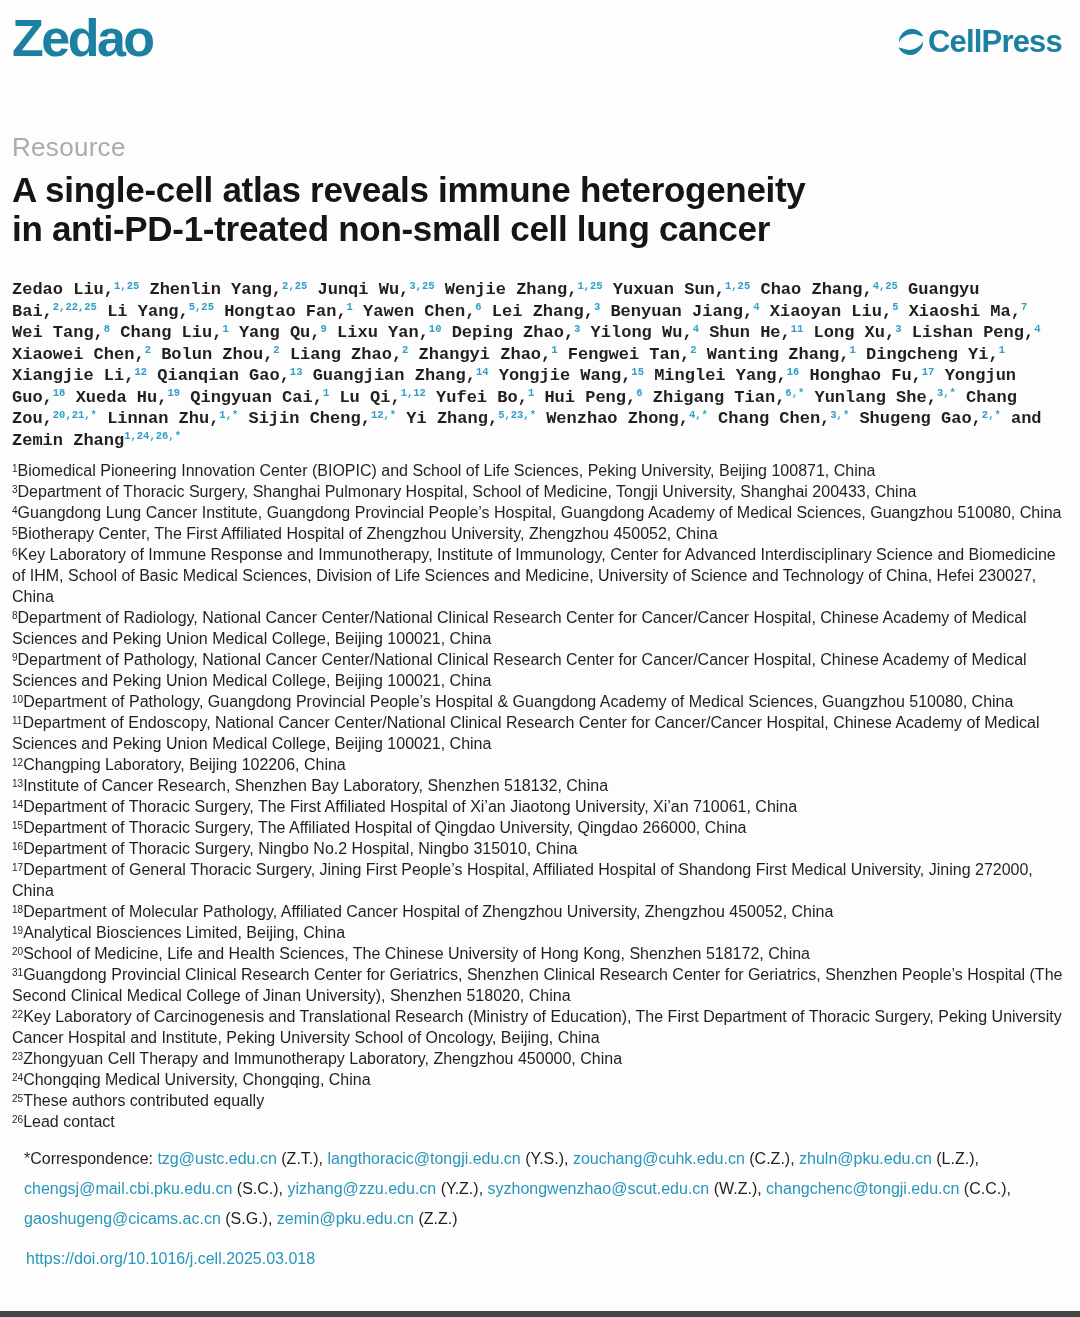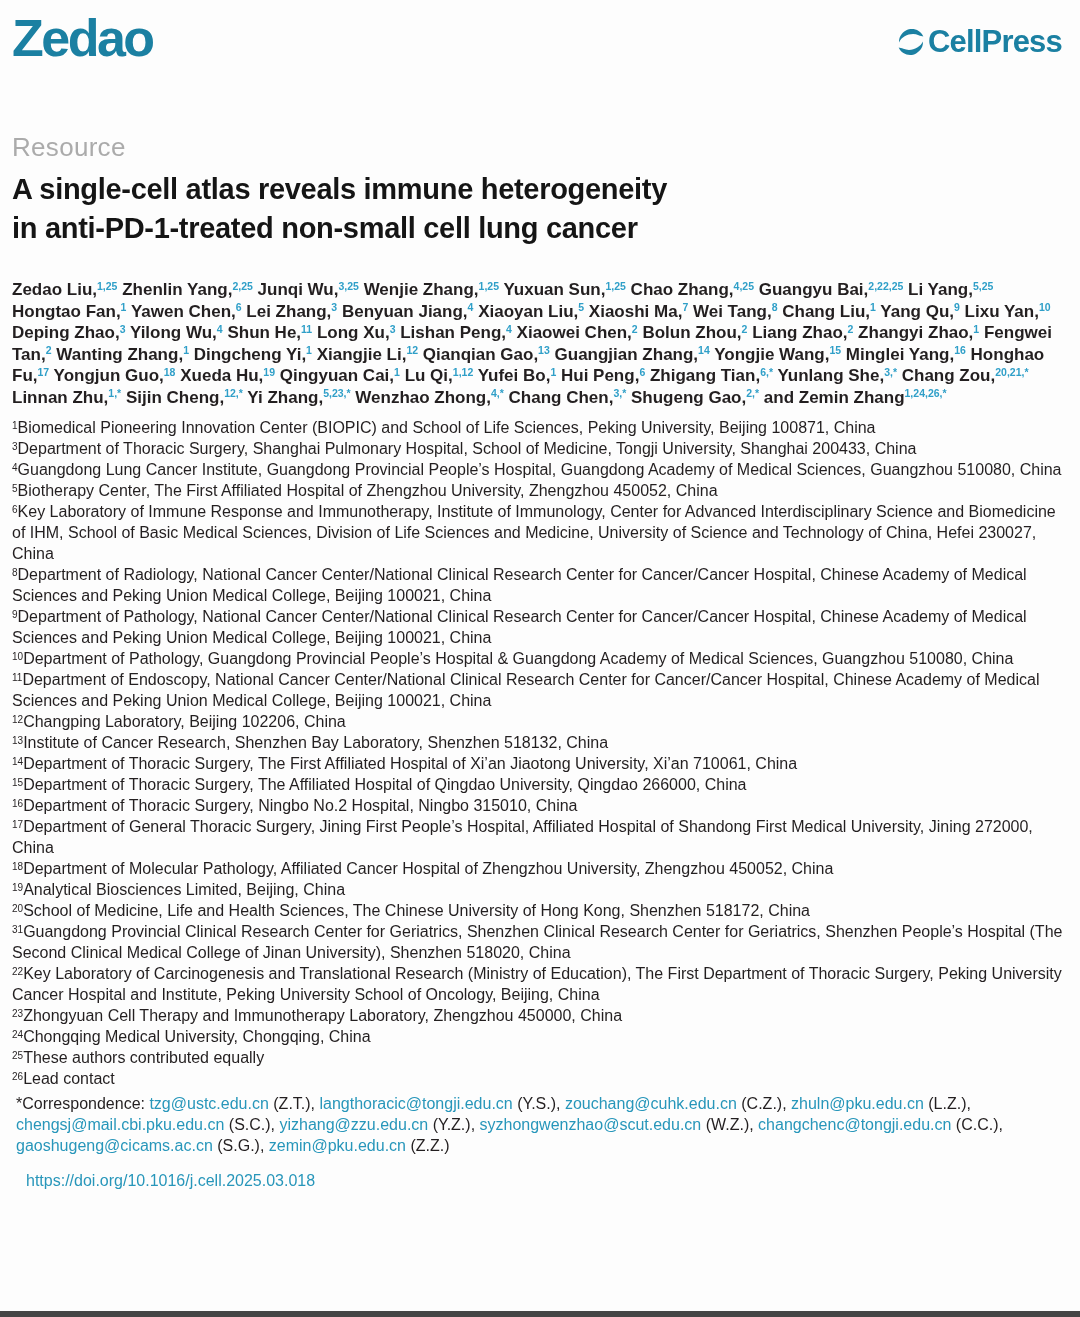--- a/index.html
+++ b/index.html
@@ -15,32 +15,32 @@
     color:#231f20;
   }
   
   .masthead{display:flex;justify-content:space-between;align-items:flex-start;height:64px;}
   .cell-logo{font-size:52px;font-weight:bold;color:#1b80a2;letter-spacing:-2.5px;line-height:48px;}
   .cellpress-logo{display:flex;align-items:center;margin-top:10px;margin-right:2px;}
   .cellpress-text{font-size:31px;font-weight:bold;color:#1b80a2;letter-spacing:-0.8px;}
   .cp-icon{width:34px;height:34px;display:block;}
   
   .resource-label{margin-top:54px;font-size:26px;font-weight:normal;color:#ababab;letter-spacing:0.3px;}
-  .paper-title{margin:7px 0 0;font-size:29px;line-height:39px;font-weight:bold;color:#151515;letter-spacing:-0.3px;}
+  .paper-title{margin:7px 0 0;font-size:35px;line-height:39px;font-weight:bold;color:#151515;letter-spacing:-0.3px;}
   .paper-title span{display:block;}
   
-  .authors{margin:31px 0 0;font-size:17px;font-weight:bold;line-height:21.5px;max-width:1052px;}
+  .authors{margin:31px 0 0;font-size:17px;font-weight:bold;line-height:21.5px;max-width:1052px;font-family:Liberation Mono, monospace;}
   sup{line-height:0;position:relative;vertical-align:baseline;}
   .asup{font-size:10.5px;top:-5.5px;color:#2f9fc8;font-weight:bold;letter-spacing:0;}
   
   .affils{margin-top:9px;font-size:16px;line-height:21px;max-width:1052px;}
   .affil{margin:0;}
   .fsup{font-size:10px;top:-4px;color:#231f20;}
   
-  .correspondence{margin:4px;font-size:16px;line-height:21px;max-width:1052px;}
+  .correspondence{margin:12px;font-size:16px;line-height:30px;max-width:1052px;}
   .email{color:#2796ba;}
   .doi{margin:14px;font-size:16px;line-height:21px;color:#2796ba;}
   .bottom-rule{position:absolute;left:0;right:0;bottom:0;height:6px;background:#454545;}
 </style>
 </head>
 <body>
 
 <div class="page">
 
   <header class="masthead">

